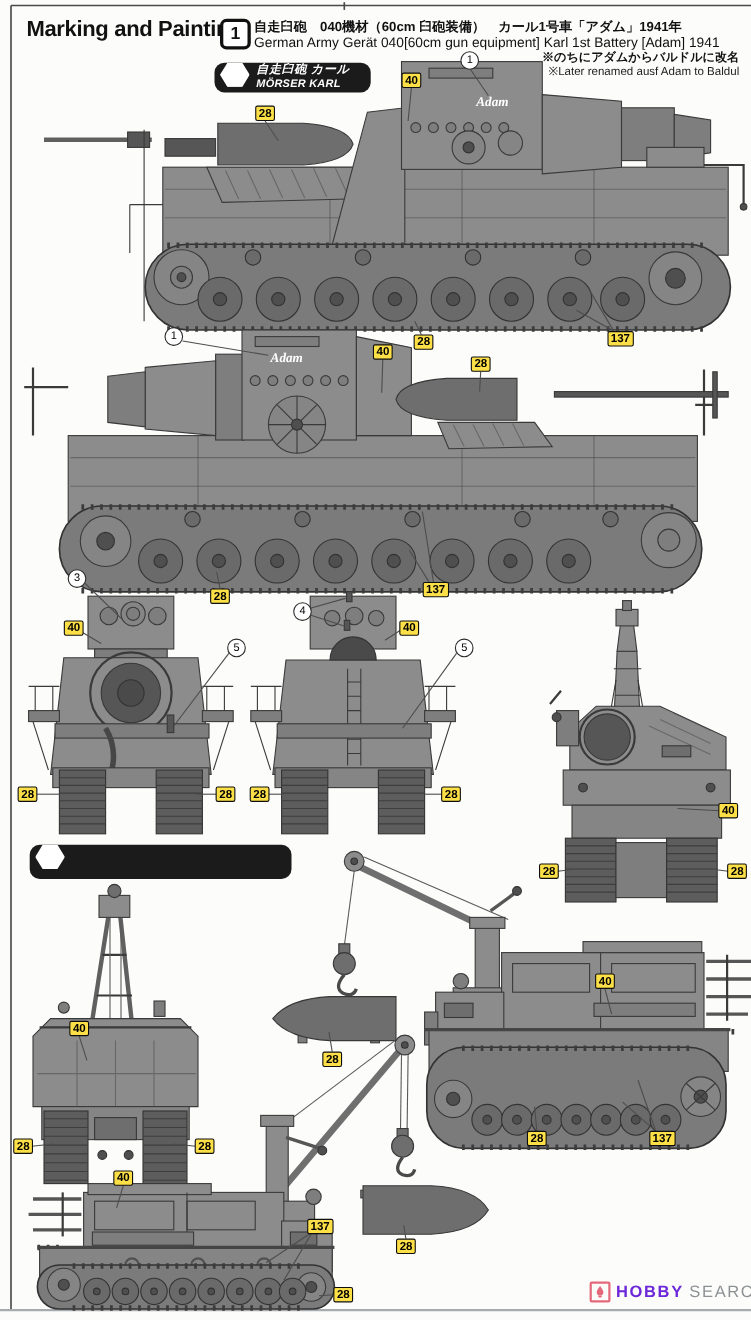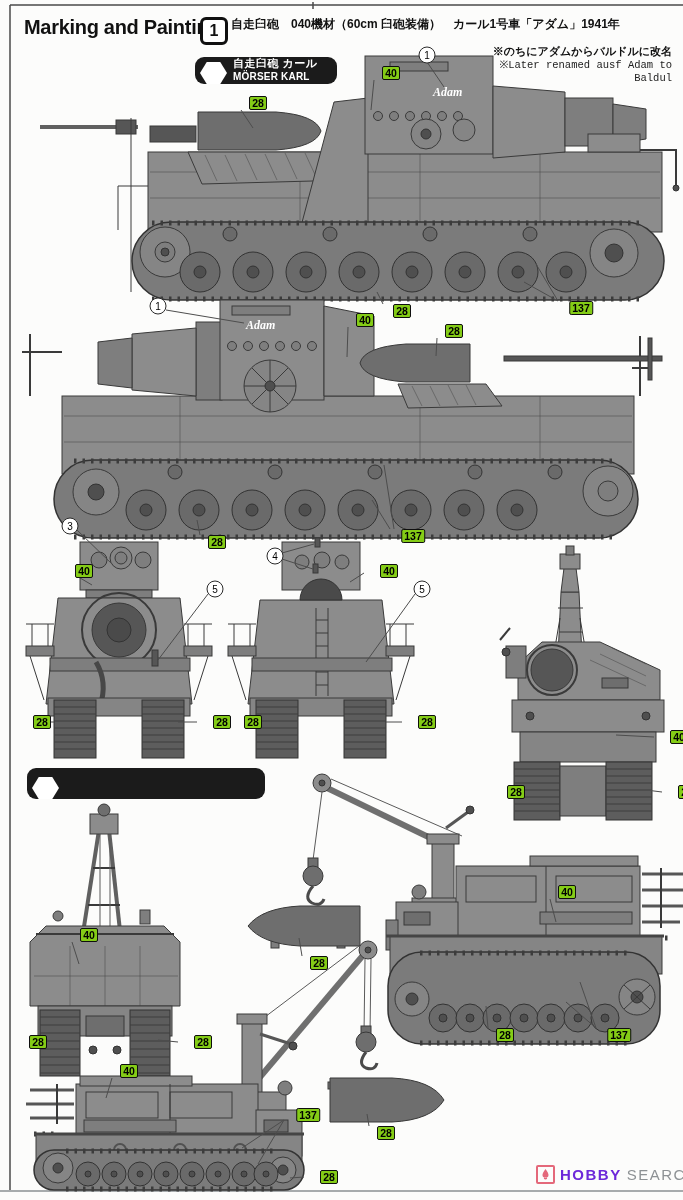--- a/index.html
+++ b/index.html
@@ -6,36 +6,36 @@
   .page{position:relative;width:683px;height:1200px;background:#fcfcfb;overflow:hidden;
         font-family:"Liberation Sans",sans-serif;color:#111;}
   .abs{position:absolute;}
   
   .title{font-size:20px;font-weight:bold;letter-spacing:-0.3px;white-space:nowrap;}
   .sub{font-size:11.5px;font-weight:bold;line-height:14px;white-space:nowrap;}
   .scheme-no{width:22px;height:22px;border:3px solid #101010;border-radius:6px;
              font-size:16px;font-weight:bold;text-align:center;line-height:21px;background:#fff;}
   .scheme-jp{font-size:12px;font-weight:bold;white-space:nowrap;}
   .scheme-en{font-size:12.5px;white-space:nowrap;}
-  .note{width:210px;text-align:right;font-family:Liberation Mono, monospace;}
+  .note{width:210px;text-align:right;}
   .note-jp{font-size:11px;font-weight:bold;line-height:14px;}
   .note-en{font-size:10.5px;line-height:13px;color:#222;}
   
-  .badge{background:#1b1b1b;color:#fff;border-radius:9px;display:flex;align-items:flex-end;box-sizing:border-box;}
+  .badge{background:#1b1b1b;color:#fff;border-radius:9px;display:flex;align-items:flex-start;box-sizing:border-box;font-style:italic;}
   .hex{display:inline-block;width:27px;height:22px;background:#fff;margin:0 6px 0 5px;flex:none;
        clip-path:polygon(25% 0,75% 0,100% 50%,75% 100%,25% 100%,0 50%);}
   .bt{display:flex;flex-direction:column;justify-content:center;}
   .bjp{font-size:11px;font-weight:bold;line-height:12px;letter-spacing:0.5px;white-space:nowrap;}
   .ben{font-size:10px;font-weight:bold;line-height:15px;letter-spacing:0.2px;white-space:nowrap;}
   .badge2 .bjp{font-size:12px;}
   .badge2 .ben{font-size:14.5px;}
   
-  .co-box{position:absolute;transform:translate(-50%,-50%);background:#84cc16;border:1.6px solid #0e0e0e;
+  .co-box{position:absolute;transform:translate(-50%,-50%);background:#fde047;border:1.6px solid #0e0e0e;
           border-radius:2px;font:bold 10.5px/12px "Liberation Sans",sans-serif;color:#000;
-          padding:0 2px;min-width:12px;text-align:center;z-index:5;margin-left:17px;}
+          padding:0 2px;min-width:12px;text-align:right;z-index:5;}
   .co-circle{position:absolute;transform:translate(-50%,-50%);background:#fff;border:1px solid #2a2a2a;
           border-radius:50%;width:15px;height:15px;font:10px/15px "Liberation Sans",sans-serif;
           color:#000;text-align:center;z-index:5;}
   
   .logo{display:flex;align-items:center;gap:5px;}
   .logo-box{width:15px;height:15px;border:2px solid #e4687a;border-radius:2px;display:flex;
             align-items:center;justify-content:center;}
   .logo-hobby{font-size:15px;font-weight:bold;letter-spacing:1.5px;color:#6d28d9;}
   .logo-search{font-size:15px;letter-spacing:1.5px;color:#8d9194;}
   
@@ -508,20 +508,21 @@
 
   <div class="abs" style="left:24px;top:16px;z-index:6">
     <div class="title"></div>
   </div>
   <div class="abs title" style="left:24px;top:16px;z-index:6">Marking and Painting</div>
 
   <div class="abs scheme-no" style="left:200px;top:17px;z-index:6">
     <span>1</span>
   </div>
   <div class="abs scheme-jp" style="left:231px;top:16px;z-index:6">自走臼砲　040機材（60cm 臼砲装備）　カール1号車「アダム」1941年</div>
+  <div class="abs scheme-en" style="left:231px;top:32px;z-index:6">German Army Gerät 040[60cm gun equipment] Karl 1st Battery [Adam] 1941</div>
   <div class="abs note" style="left:462px;top:45px;z-index:6">
     <div class="note-jp">※のちにアダムからバルドルに改名</div>
     <div class="note-en">※Later renamed ausf Adam to Baldul</div>
   </div>
 
   <div class="abs badge" style="left:195px;top:57px;width:142px;height:27px;z-index:6">
     <span class="hex"></span>
     <span class="bt">
       <span class="bjp">自走臼砲 カール</span>
       <span class="ben">MÖRSER KARL</span>

